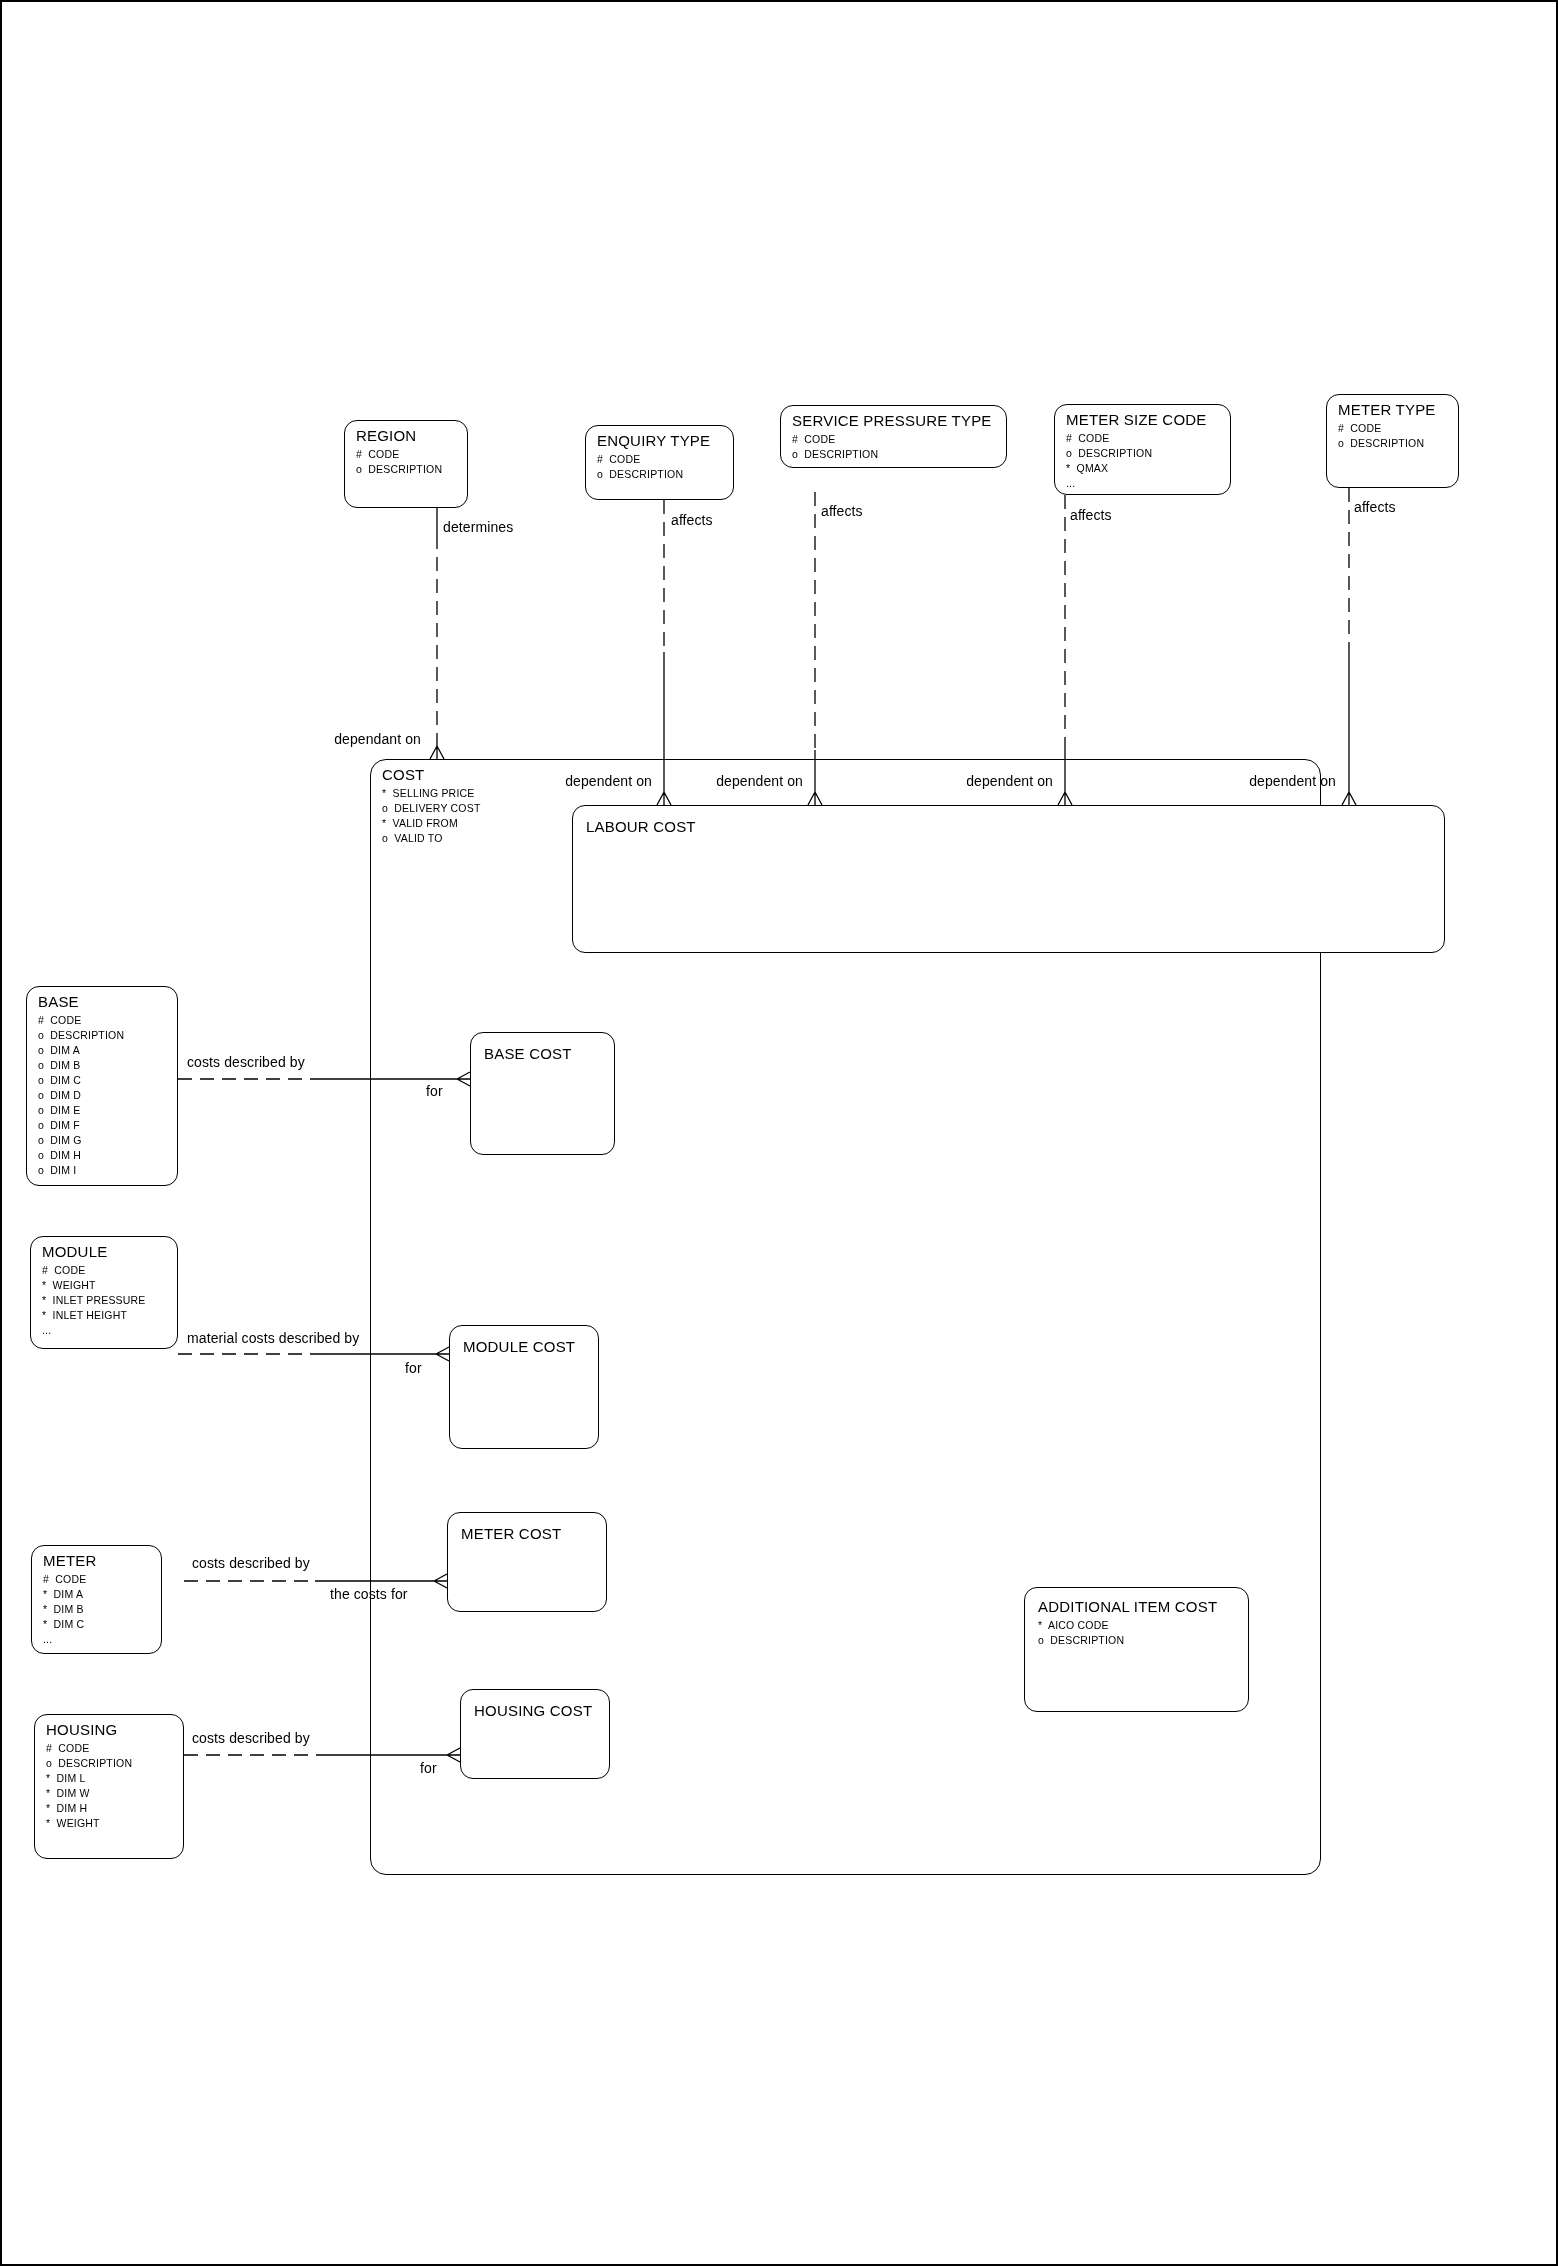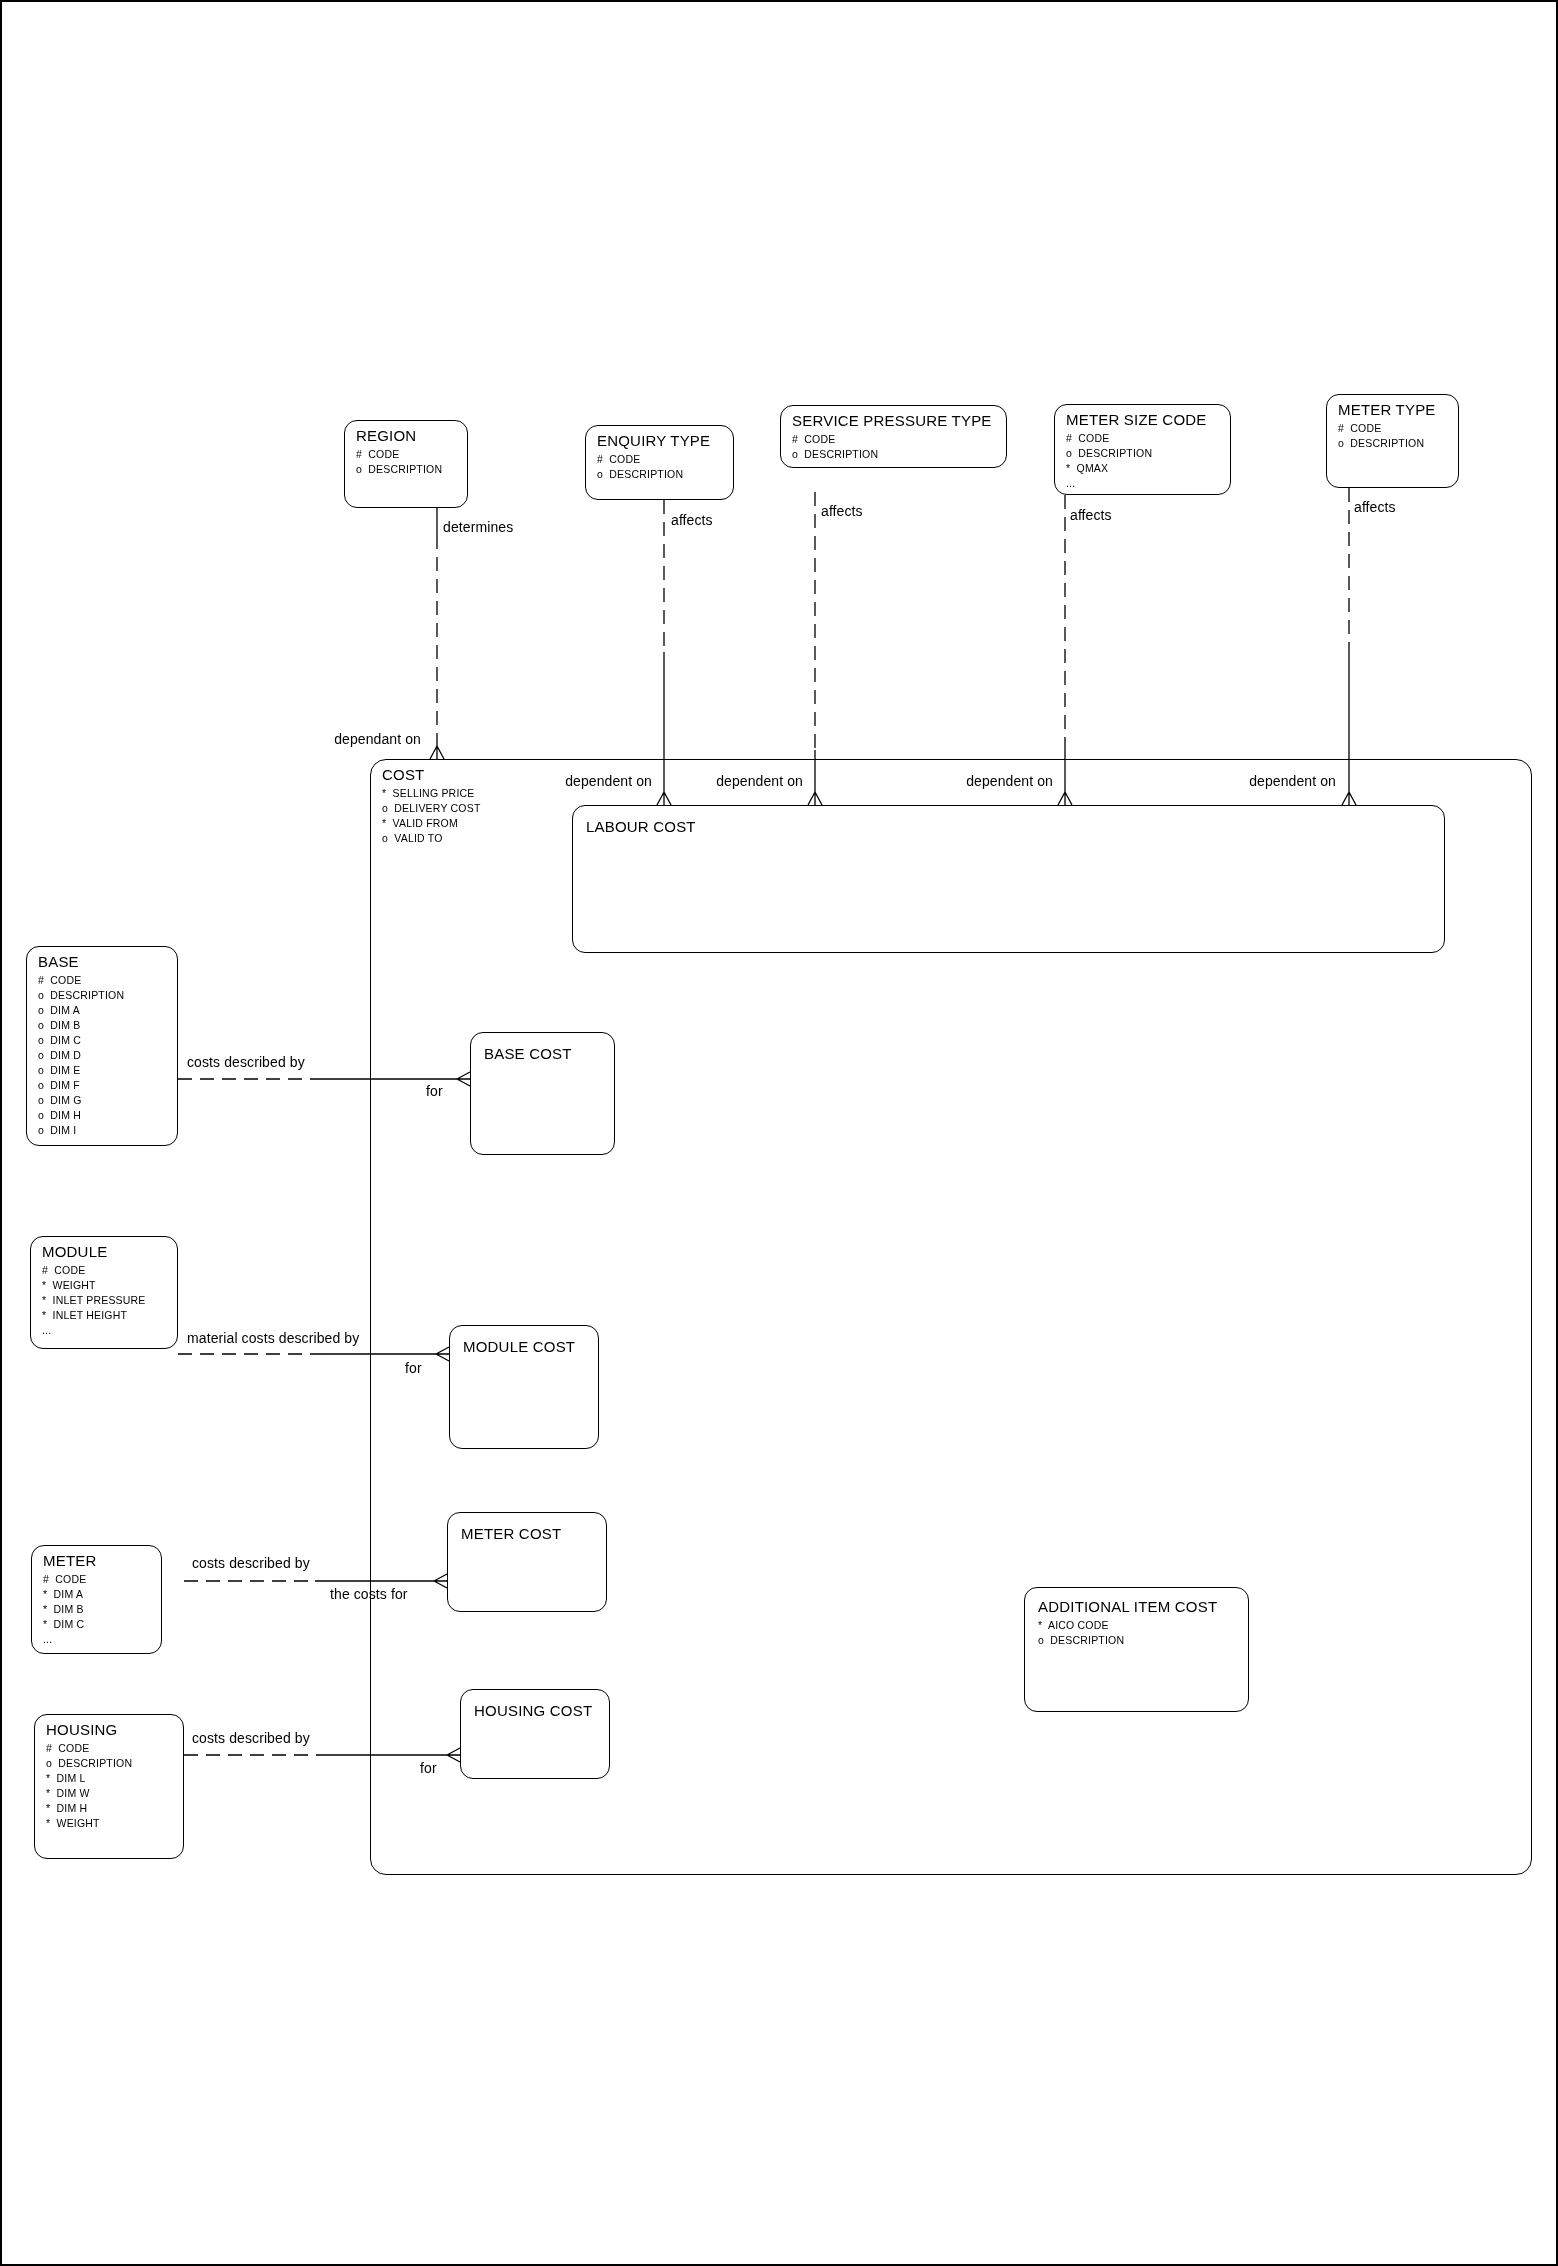--- a/index.html
+++ b/index.html
@@ -46,21 +46,21 @@
     pointer-events:none;
   }
   #rel-overlay .s{stroke:#000;stroke-width:1.3;fill:none;}
   #rel-overlay .d{stroke:#000;stroke-width:1.3;fill:none;stroke-dasharray:14 8;}
 </style>
 </head>
 <body>
 
 <div id="page">
 
-  <div class="entity big" style="left:368px;top:757px;width:1162px;height:1116px">
+  <div class="entity big" style="left:368px;top:757px;width:951px;height:1116px">
     <div class="etitle">COST</div>
     <div class="attr">*  SELLING PRICE</div>
     <div class="attr">o  DELIVERY COST</div>
     <div class="attr">*  VALID FROM</div>
     <div class="attr">o  VALID TO</div>
   </div>
 
   <div class="entity" style="left:570px;top:803px;width:873px;height:148px;padding:12px 4px 0 13px">
     <div class="etitle">LABOUR COST</div>
   </div>
@@ -103,21 +103,21 @@
     <div class="attr">o  DESCRIPTION</div>
     <div class="attr">*  QMAX</div>
     <div class="attr">...</div>
   </div>
   <div class="entity" style="left:1324px;top:392px;width:133px;height:94px">
     <div class="etitle">METER TYPE</div>
     <div class="attr">#  CODE</div>
     <div class="attr">o  DESCRIPTION</div>
   </div>
 
-  <div class="entity" style="left:24px;top:944px;width:152px;height:200px">
+  <div class="entity" style="left:24px;top:984px;width:152px;height:200px">
     <div class="etitle">BASE</div>
     <div class="attr">#  CODE</div>
     <div class="attr">o  DESCRIPTION</div>
     <div class="attr">o  DIM A</div>
     <div class="attr">o  DIM B</div>
     <div class="attr">o  DIM C</div>
     <div class="attr">o  DIM D</div>
     <div class="attr">o  DIM E</div>
     <div class="attr">o  DIM F</div>
     <div class="attr">o  DIM G</div>

